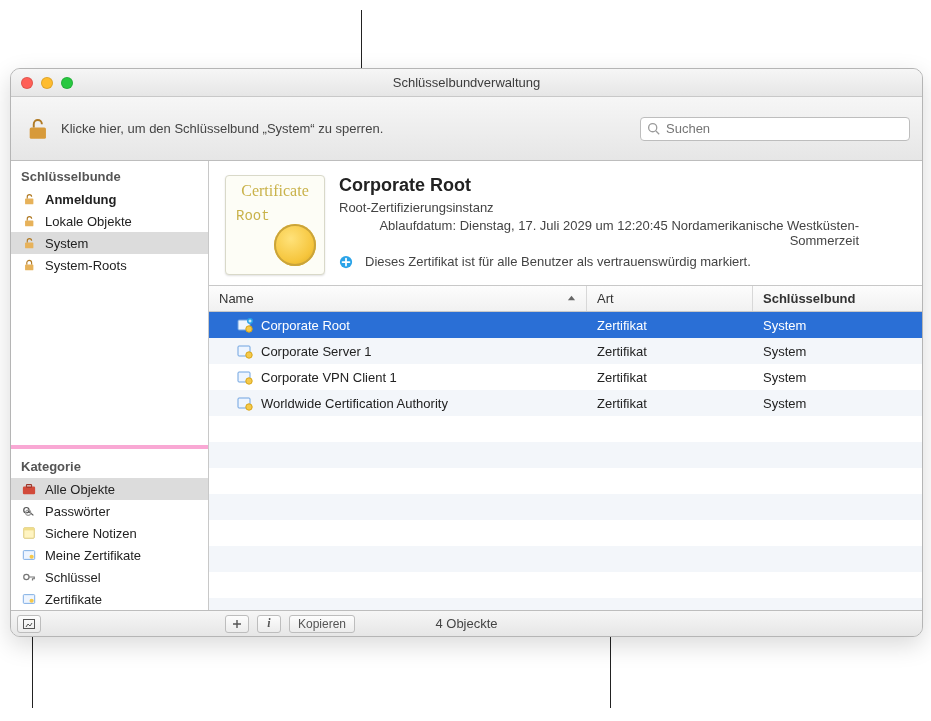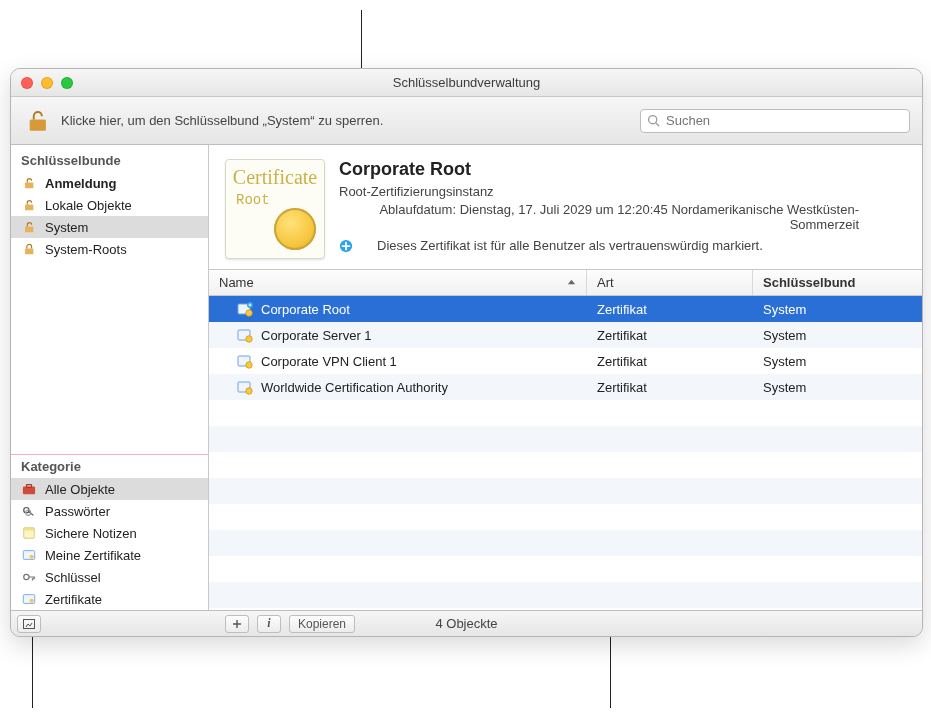--- a/index.html
+++ b/index.html
@@ -37,21 +37,21 @@
   .traffic { display:flex; gap:8px; margin-left:10px; }
   .dot { width:12px; height:12px; border-radius:50%; box-shadow: inset 0 0 0 1px rgba(0,0,0,0.12); }
   .dot.red { background:#ff5f57; }
   .dot.yellow { background:#febc2e; }
   .dot.green { background:#28c840; }
   .titlebar-title {
     position:absolute; left:0; right:0; text-align:center;
     font-size:13px; color:#3c3c3c; pointer-events:none;
   }
   .toolbar {
-    height: 48px;
+    height: 64px;
     background: linear-gradient(#f6f6f6, #e6e6e6);
     border-bottom: 1px solid #bdbdbd;
     display:flex; align-items:center; padding: 0 12px;
     gap: 10px;
   }
   .lock-icon {
     width:28px; height:28px; display:flex; align-items:center; justify-content:center;
   }
   .lock-svg { width:26px; height:26px; }
   .toolbar-text { color:#444; flex:0 0 auto; }
@@ -97,34 +97,34 @@
     border-bottom:1px solid #c8c8c8;
     background:#fff;
   }
   .cert-thumb {
     width:100px; height:100px; background:#fdfdf6; border:1px solid #d9d9c9;
     border-radius:4px; position:relative; overflow:hidden;
     box-shadow: 0 1px 2px rgba(0,0,0,0.12);
   }
   .cert-thumb .script {
     position:absolute; top:6px; left:0; right:0; text-align:center;
-    font-family: "Brush Script MT", cursive; color:#c9b24a; font-size:20px;
+    font-family: "Brush Script MT", cursive; color:#c9b24a; font-size:16px;
   }
   .cert-thumb .root {
     position:absolute; top:32px; left:10px; font-family:Liberation Mono, monospace; color:#c9b24a; font-size:14px;
   }
   .cert-thumb .seal {
     position:absolute; right:8px; bottom:8px; width:42px; height:42px; border-radius:50%;
     background: radial-gradient(circle at 40% 35%, #ffe27a, #f6c63e 60%, #d8a518 100%);
     box-shadow: inset 0 0 0 2px #caa43a;
   }
   .detail-text h2 { font-size:18px; font-weight:600; margin-bottom:4px; }
   .detail-sub { color:#444; margin-bottom:3px; }
   .detail-date { color:#444; margin-bottom:6px; max-width:520px;text-align:right; }
-  .trust-line { display:flex; align-items:center; gap:24px; color:#444; }
+  .trust-line { display:flex; align-items:center; gap:12px; color:#444; }
   .trust-icon { width:14px; height:14px; }
   .table-head {
     display:flex; border-bottom:1px solid #c8c8c8;
     background:linear-gradient(#fdfdfd,#f1f1f1);
     font-size:13px; color:#333;
   }
   .th { padding:5px 10px; border-right:1px solid #d8d8d8; display:flex; align-items:center; gap:6px; }
   .th:last-child{border-right:none;}
   .th.name{flex:0 0 378px;}
   .th.art{flex:0 0 166px;}
@@ -245,21 +245,21 @@
                   <path fill="#e7b25a" d="M9 15h15a2 2 0 0 1 2 2v9a2 2 0 0 1-2 2H9a2 2 0 0 1-2-2v-9a2 2 0 0 1 2-2z"></path>
                   <path fill="none" stroke="#b07a24" stroke-width="2.6" d="M11 15v-4a5.5 5.5 0 0 1 11 0v4"></path>
                 </svg>
               </span>
               <span class="side-label">System-Roots</span>
             </li>
           </ul>
       </div>
       <div class="side-mid"></div>
       <div style="flex:1"></div>
-      <div class="side-section" style="border-top:1px solid #f9a8d4; padding-top:0;">
+      <div class="side-section" style="border-top:4px solid #f9a8d4; padding-top:6px;">
         <div class="side-header">Kategorie</div>
         <ul class="side-list" id="category-list">
             <li class="side-item selected">
               <span class="side-icon">
                 <svg width="14" height="14" viewBox="0 0 16 16">
                   <rect x="1" y="5" width="14" height="9" rx="1.5" fill="#d24a3a"></rect>
                   <rect x="5" y="3" width="6" height="3" rx="1" fill="none" stroke="#9c3528" stroke-width="1.2"></rect>
                 </svg>
               </span>
               <span class="side-label">Alle Objekte</span>

